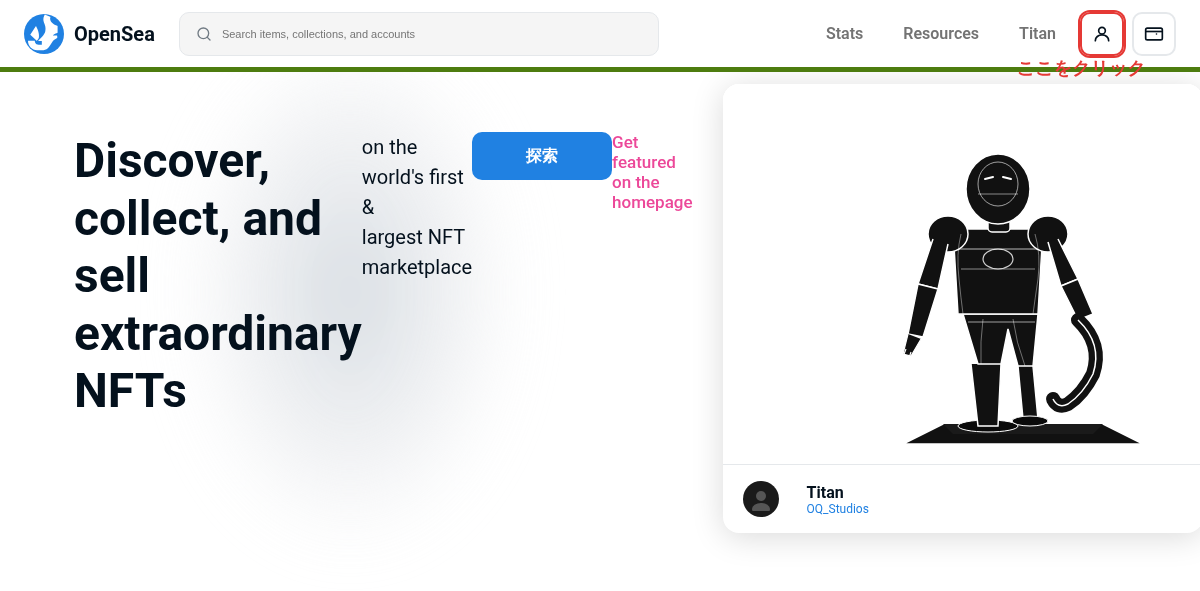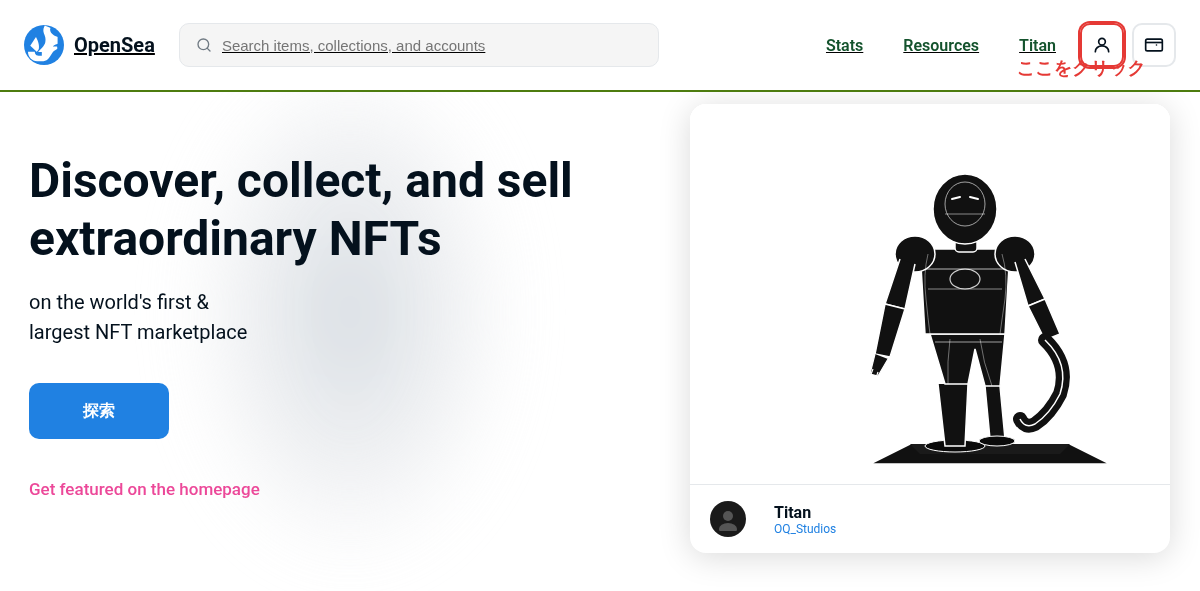--- a/index.html
+++ b/index.html
@@ -10,26 +10,25 @@
       height: 591px;
       overflow: hidden;
       background: #fff;
     }
 
     
     .navbar {
       display: flex;
       align-items: center;
       padding: 0 24px;
-      height: 92px;
-      background: #fff;
-      border-bottom: 2px solid #4d7c0f;
+      height: 72px;
+      background: #fff;
+      border-bottom: 5px solid #4d7c0f;
       position: relative;
       z-index: 10;
-      text-decoration: underline;
     }
 
     .logo-area {
       display: flex;
       align-items: center;
       gap: 10px;
       cursor: pointer;
       flex-shrink: 0;
       margin-right: 24px;
     }
@@ -56,42 +55,42 @@
       flex: 1;
       max-width: 480px;
       margin-right: 24px;
       gap: 10px;
     }
 
     .search-bar input {
       border: none;
       background: transparent;
       outline: none;
-      font-size: 15px;
+      font-size: 11px;
       color: #0f766e;
       width: 100%;
     }
 
     .search-icon-svg {
       color: #707a83;
       flex-shrink: 0;
     }
 
     .nav-links {
       display: flex;
       align-items: center;
       gap: 8px;
       margin-left: auto;
     }
 
     .nav-link {
       padding: 8px 16px;
       font-size: 16px;
       font-weight: 600;
-      color: #14532d;
+      color: #737373;
       cursor: pointer;
       border-radius: 10px;
       white-space: nowrap;
     }
 
     .nav-link.active {
       color: #2081e2;
     }
 
     .nav-icon-btn {
@@ -115,24 +114,24 @@
     .main-content {
       display: flex;
       height: calc(591px - 72px);
       position: relative;
       background: #fff;
     }
 
     
     .left-side {
       flex: 0 0 55%;
-      padding: 60px 0 40px 29px;
-      display: flex;
-      flex-direction: column;
-      justify-content: flex-start;
+      padding: 60px 0 40px 74px;
+      display: flex;
+      flex-direction: row;
+      justify-content: center;
       position: relative;
       z-index: 2;
     }
 
     .hero-title {
       font-size: 48px;
       font-weight: 700;
       color: #04111d;
       line-height: 1.2;
       margin-bottom: 20px;
@@ -150,21 +149,21 @@
       gap: 16px;
       margin-bottom: 40px;
     }
 
     .btn-explore {
       background: #2081e2;
       color: #fff;
       border: none;
       border-radius: 10px;
       padding: 0 32px;
-      height: 56px;
+      height: 48px;
       font-size: 16px;
       font-weight: 600;
       cursor: pointer;
       min-width: 140px;
     }
 
     .btn-create {
       background: #fff;
       color: #04111d;
       border: 1px solid #e5e8eb;

